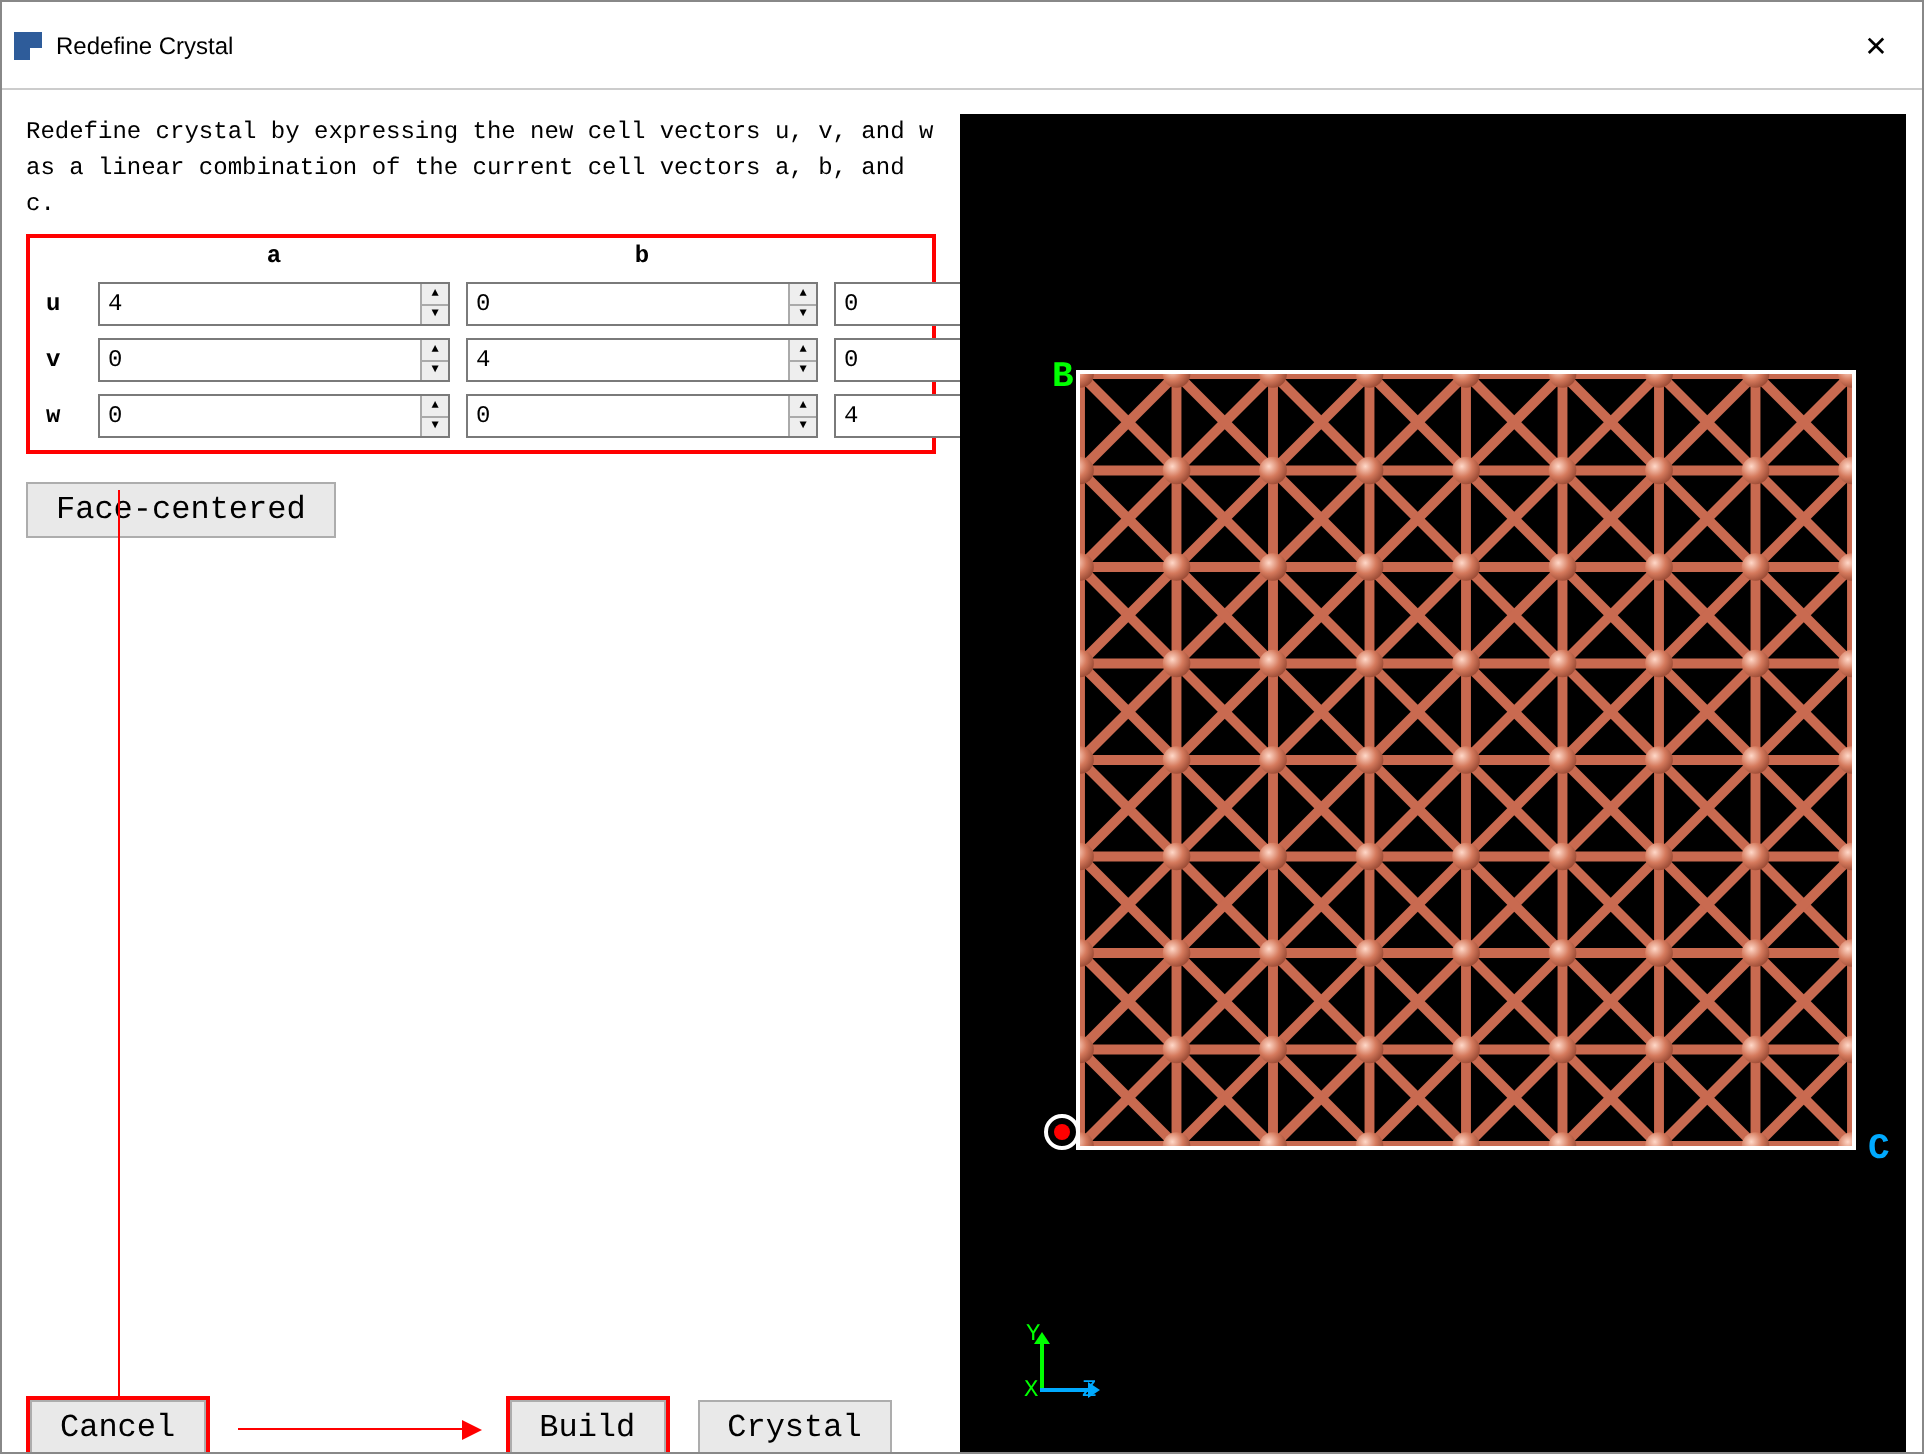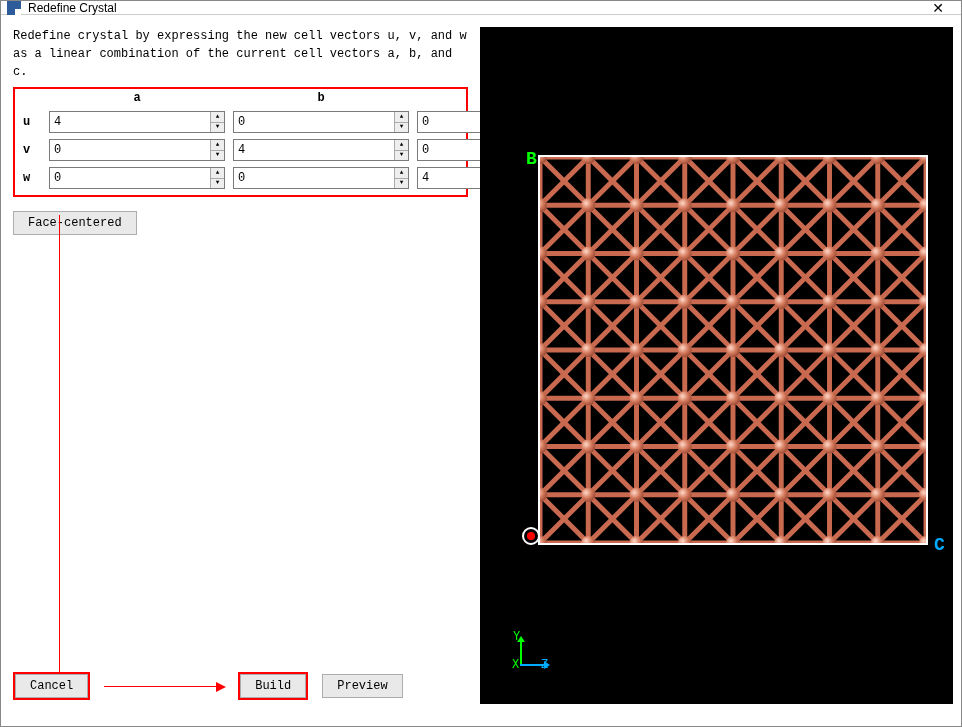--- a/index.html
+++ b/index.html
@@ -7,21 +7,21 @@
     margin: 0;
     font-family: "Courier New", monospace;
     font-size: 12px;
     background: #fff;
     width: 962px;
     height: 727px;
     overflow: hidden;
     border: 1px solid #888;
   }
   .titlebar {
-    height: 14px;
+    height: 44px;
     display: flex;
     align-items: center;
     padding: 0 6px;
     border-bottom: 1px solid #ccc;
     font-family: "Segoe UI", sans-serif;
   }
   .appicon {
     width: 14px;
     height: 14px;
     background: #2E5C9A;
@@ -114,21 +114,21 @@
     cursor: pointer;
   }
   .spin .arrows div:first-child { border-bottom: 1px solid #aaa; }
   .preset-row {
     margin-top: 14px;
     display: flex;
     gap: 10px;
   }
   .btn {
     font-family: "Courier New", monospace;
-    font-size: 12px;
+    font-size: 16px;
     padding: 4px 14px;
     background: #e9e9e9;
     border: 1px solid #adadad;
     cursor: pointer;
     text-align: center;
     min-width: 95px;
   }
   .bottom-row {
     position: absolute;
     bottom: 12px;
@@ -335,21 +335,21 @@
 
     <div class="bottom-row">
       <span class="redbox">
         <div class="btn" style="min-width:70px">Cancel</div>
       </span>
       <div class="arrow-right" style="position:relative; width:120px; margin:0 14px"></div>
       <span class="redbox">
         <div class="btn" style="min-width:60px">Build</div>
       </span>
       <div style="width:14px"></div>
-      <div class="btn" style="min-width:60px">Preview</div>
+      <div class="btn" style="min-width:60px">Crystal</div>
     </div>
   </div>
 
   <div class="right">
     <div class="viewport">
       <div class="lattice-box">
         <svg class="lattice" viewBox="0 0 390 390">
           <defs>
             <radialGradient id="atom" cx="35%" cy="35%" r="70%">
               <stop offset="0%" stop-color="#ffd8c8"></stop>

